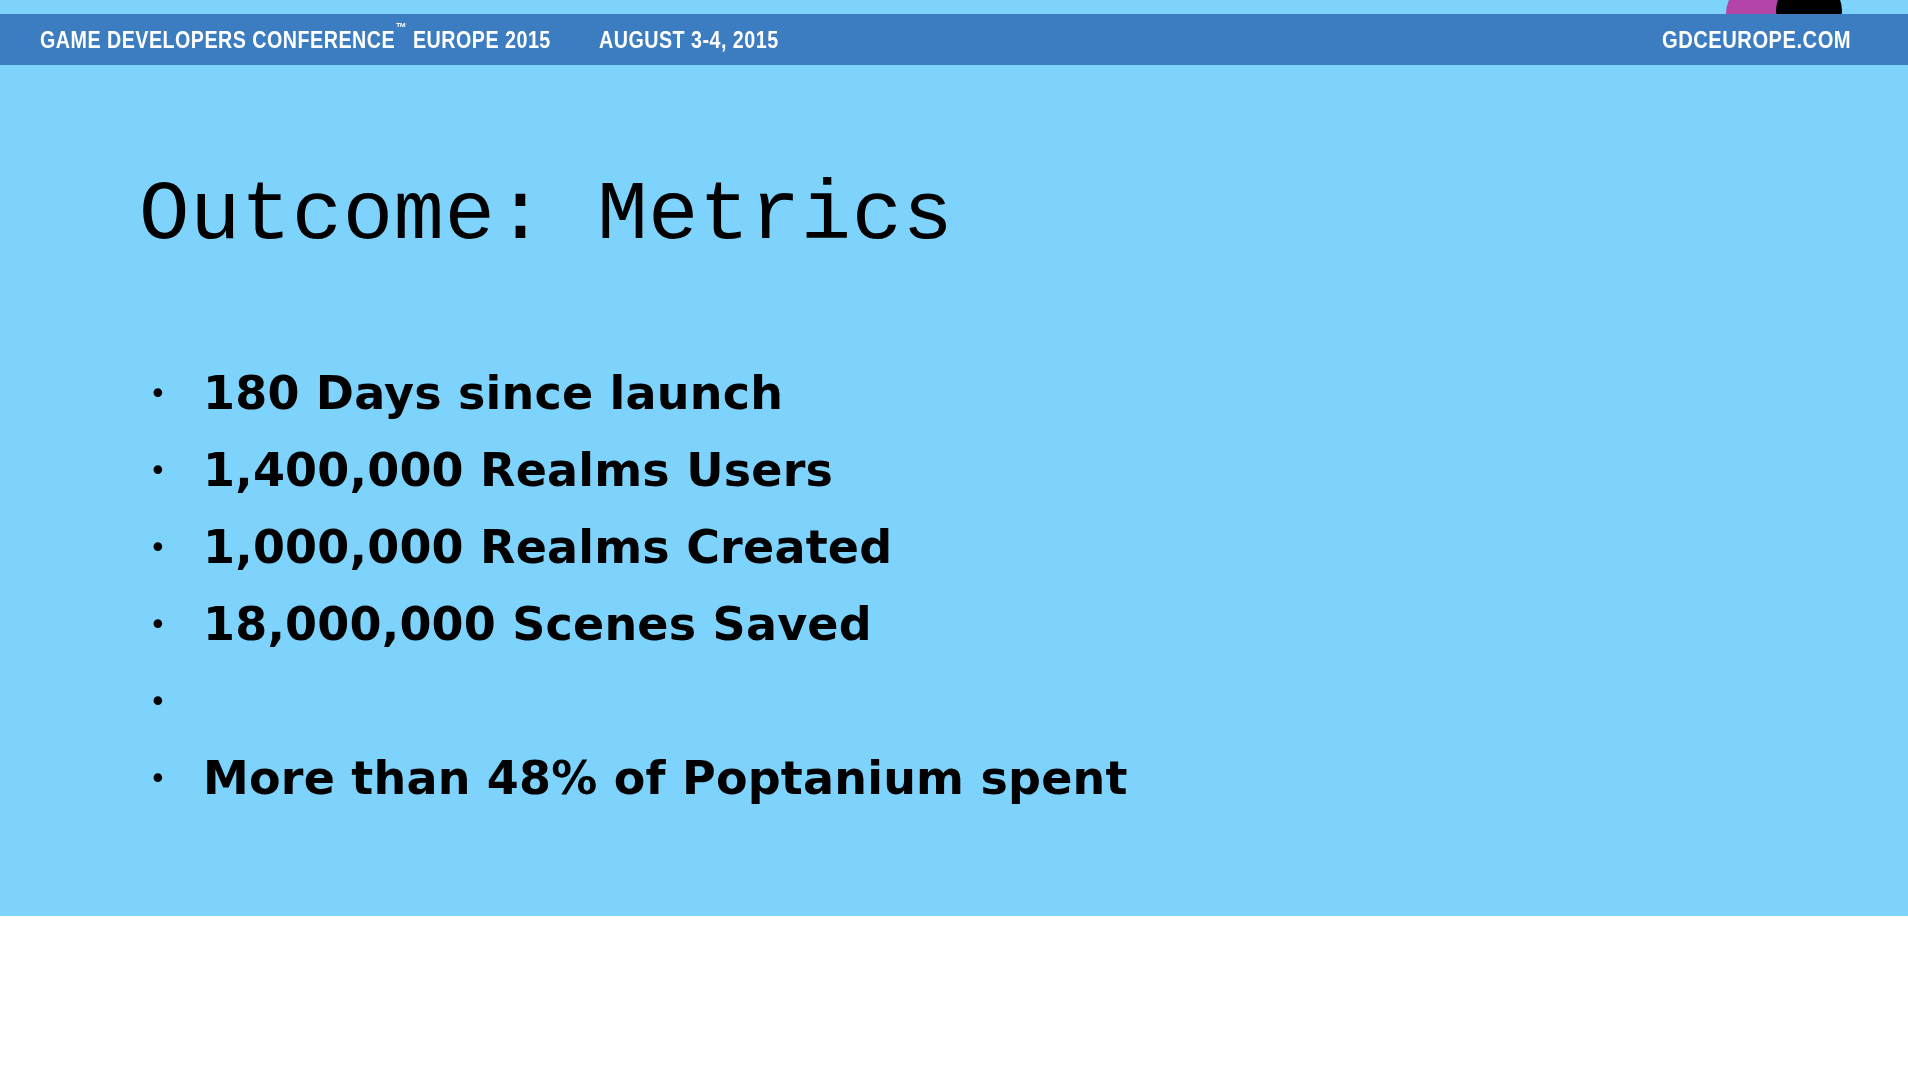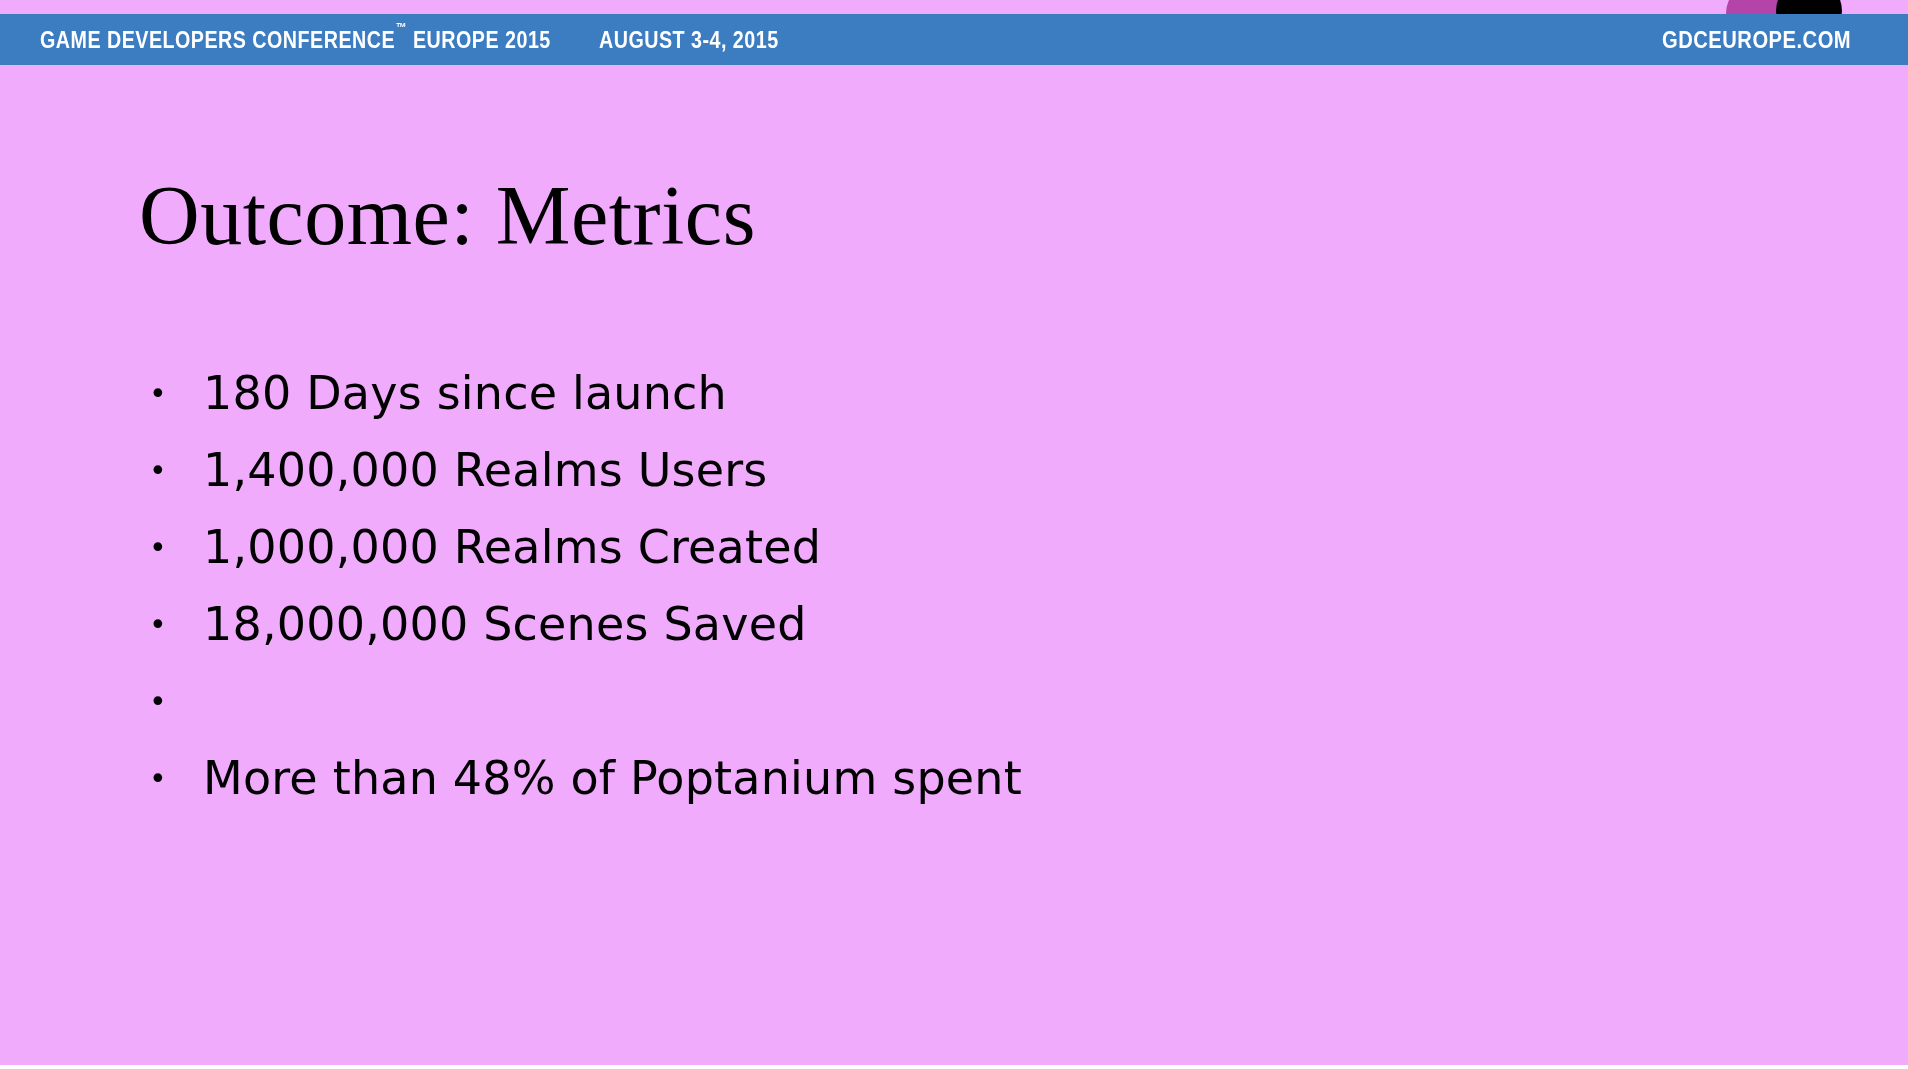--- a/index.html
+++ b/index.html
@@ -9,22 +9,22 @@
     background: #ffffff;
   }
   body {
     font-family: "Liberation Sans", sans-serif;
     -webkit-font-smoothing: antialiased;
   }
 
   #slide {
     position: relative;
     width: 1908px;
-    height: 1065px;
-    background: #f0abfc;
+    height: 916px;
+    background: #7dd3fc;
     overflow: hidden;
   }
 
   
   .deco-wrap {
     position: absolute;
     top: 0;
     right: 0;
     width: 200px;
     height: 70px;
@@ -110,21 +110,21 @@
     transform-origin: right center;
     line-height: 1;
     white-space: nowrap;
   }
 
   
   .slide-title {
     position: absolute;
     left: 139px;
     top: 172px;
-    font-family: Liberation Serif, serif;
+    font-family: Liberation Mono, monospace;
     font-size: 84px;
     font-weight: normal;
     color: #000000;
     letter-spacing: 0.5px;
     line-height: 1.05;
     white-space: nowrap;
   }
 
   .bullet-list {
     position: absolute;
@@ -149,21 +149,21 @@
     font-size: 30px;
     color: #000000;
     line-height: 77px;
     padding-left: 10px;
     box-sizing: border-box;
   }
   .bullet-text {
     flex: 0 1 auto;
     font-family: "DejaVu Sans", sans-serif;
     font-size: 46px;
-    font-weight: normal;
+    font-weight: bold;
     color: #000000;
     line-height: 77px;
     white-space: nowrap;
     letter-spacing: 0.2px;
   }
 </style>
 </head>
 <body>
 
 <div id="slide">

